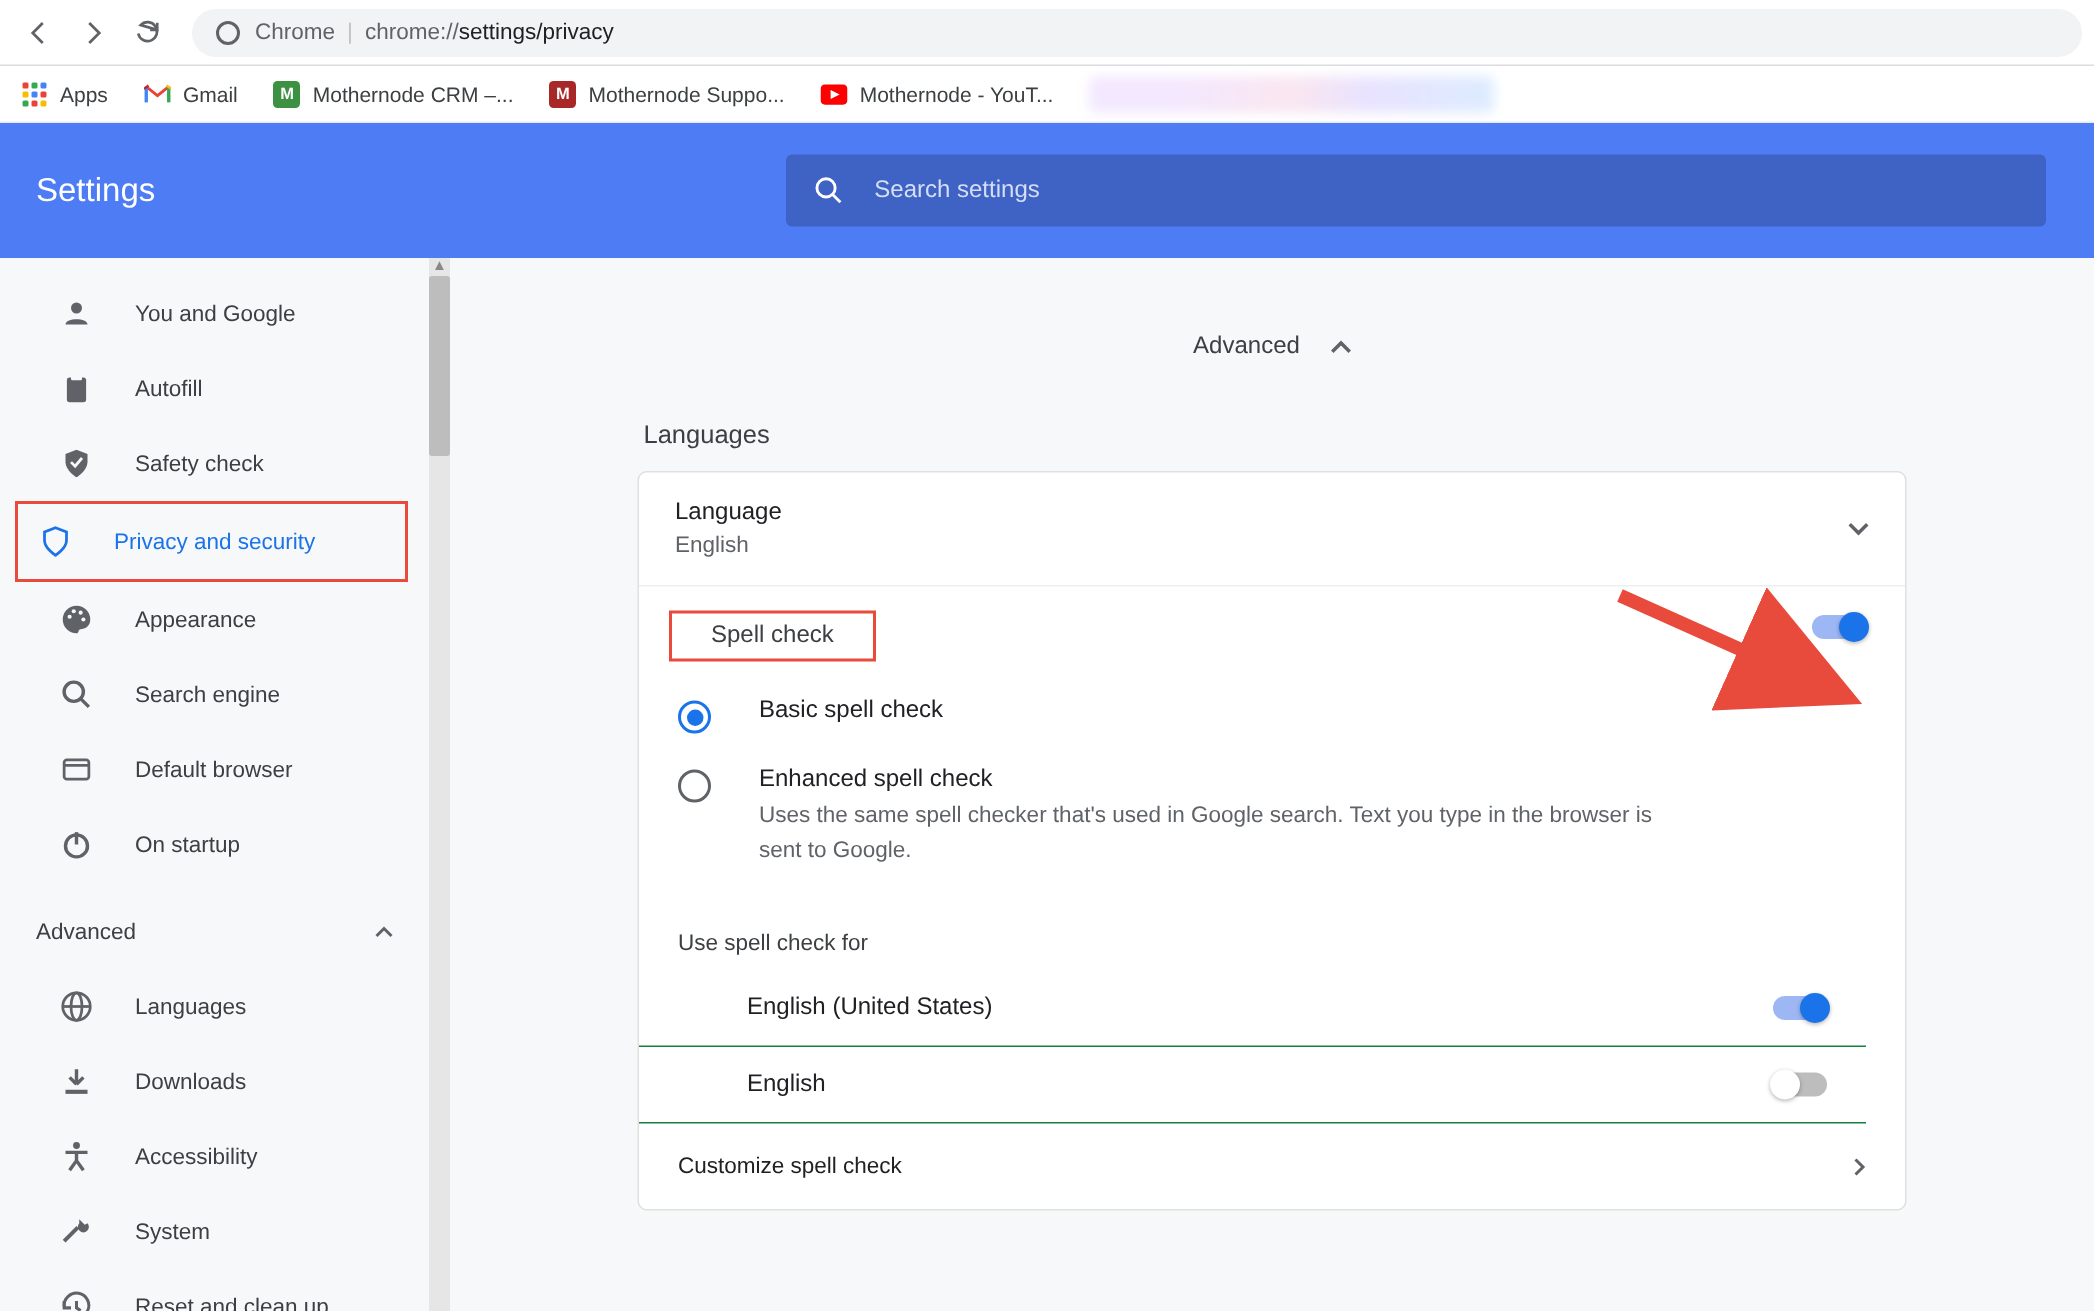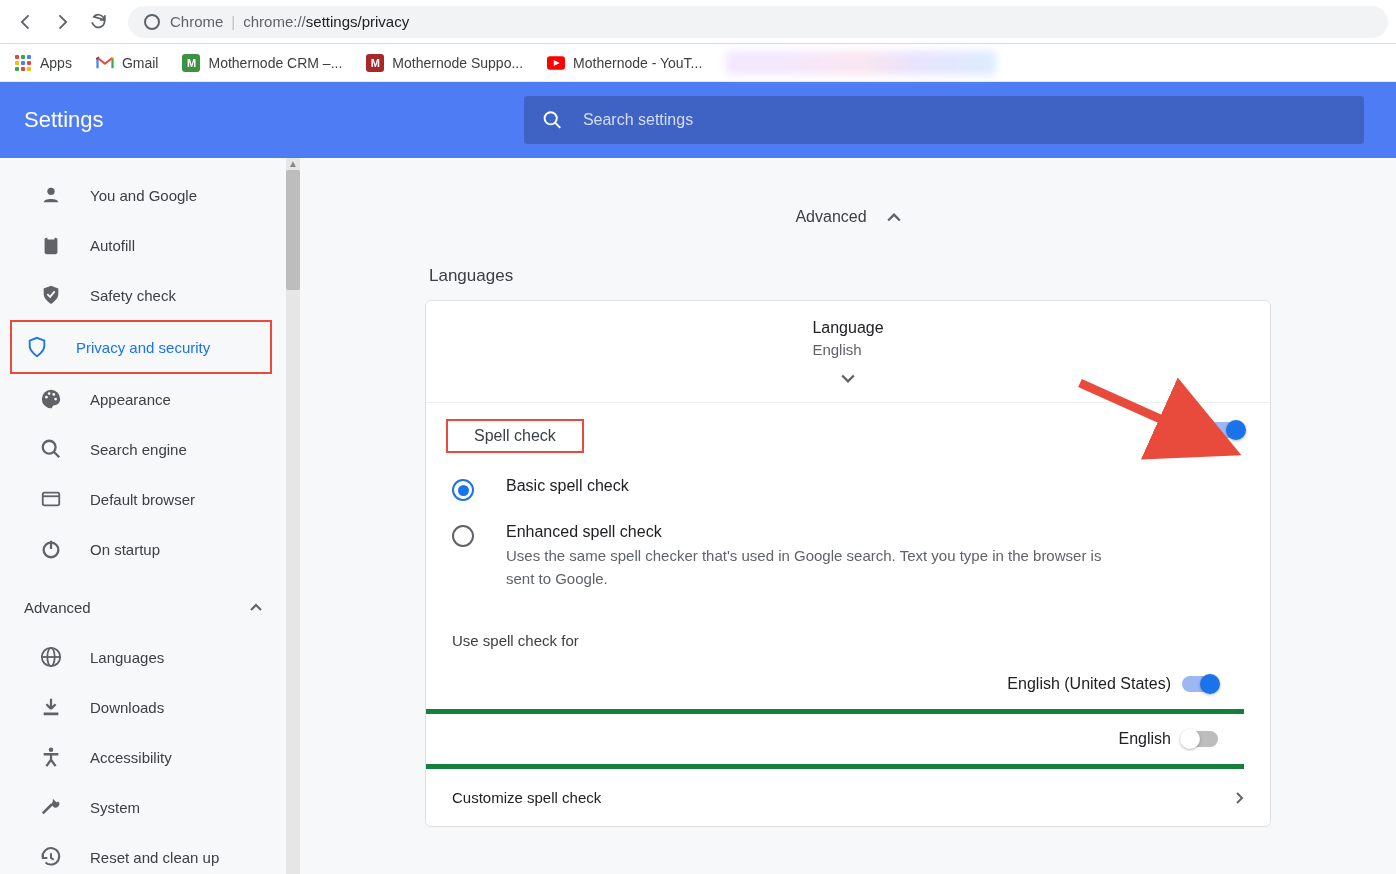--- a/index.html
+++ b/index.html
@@ -16,21 +16,21 @@
     
     
     .bookmarks-bar { background: #fff; height: 38px; display: flex; align-items: center; padding: 0 14px; gap: 24px; border-bottom: 1px solid #e8eaed; }
     .bookmark { display: flex; align-items: center; gap: 8px; font-size: 14px; color: #3c4043; cursor: pointer; }
     .bm-icon { width: 18px; height: 18px; display: flex; align-items: center; justify-content: center; }
     .apps-icon { display: grid; grid-template-columns: repeat(3, 4px); grid-template-rows: repeat(3, 4px); gap: 2px; }
     .apps-icon span { width: 4px; height: 4px; border-radius: 1px; }
     .blurred-bm { width: 270px; height: 24px; background: linear-gradient(90deg, #f3e8ff 20%, #fae6f0 50%, #e8e3ff 70%, #dcecff 100%); filter: blur(4px); border-radius: 4px; }
     
     
-    .settings-header { background: #4e7cf5; height: 76px; display: flex; align-items: center; padding: 0 24px; }
+    .settings-header { background: #4e7cf5; height: 90px; display: flex; align-items: center; padding: 0 24px; }
     .settings-title { color: #fff; font-size: 22px; font-weight: 500; width: 500px; }
     .settings-search { flex: 1; background: #3e63c4; height: 48px; border-radius: 4px; display: flex; align-items: center; padding: 0 18px; gap: 20px; max-width: 840px; }
     .settings-search input { background: transparent; border: none; color: #fff; font-size: 16px; outline: none; width: 100%; }
     .settings-search input::placeholder { color: #d5def6; }
     
     
     .main-area { display: flex; height: calc(874px - 44px - 38px - 72px); background: #f7f8f9; }
     .sidebar-wrap { width: 300px; position: relative; background: #f7f8f9; }
     .sidebar { width: 286px; overflow-y: auto; padding: 12px 0 20px 0; height: 100%; }
     .scroll-indicator { position: absolute; right: 0; top: 0; width: 14px; background: #e6e6e6; height: 100%; }
@@ -44,38 +44,38 @@
     .nav-highlight-box .nav-item { padding: 0 14px; }
     .nav-advanced { display: flex; justify-content: space-between; align-items: center; padding: 0 24px; height: 50px; font-size: 15px; color: #3c4043; cursor: pointer; margin-top: 8px;}
     
     
     .content { flex: 1; overflow-y: auto; padding: 20px 0 0 0; }
     .content-inner { max-width: 846px; margin: 0 auto; }
     .advanced-row { display: flex; justify-content: center; align-items: center; gap: 20px; font-size: 16px; color: #3c4043; padding: 30px 0 40px 0; cursor: pointer; }
     .section-label { font-size: 17px; color: #3c4043; padding: 0 4px 14px 4px; }
     
     .card { background: #fff; border: 1px solid #e0e0e0; border-radius: 6px; }
-    .card-row { padding: 18px 24px; display: flex; align-items: center; justify-content: flex-start; gap: 16px; flex-direction: column; }
+    .card-row { padding: 18px 24px; display: flex; align-items: center; justify-content: flex-start; gap: 4px; }
     .card-row-bordered { border-bottom: 1px solid #eee; }
     .card-row .row-left { flex: 1; }
     .row-title { font-size: 16px; color: #202124; }
     .row-sub { font-size: 15px; color: #5f6368; margin-top: 4px; }
     
     .red-box { border: 2.5px solid #e84a3c; padding: 6px 26px; display: inline-block; margin: 16px 0 4px 20px; font-size: 16px; color: #3c4043; background: #fff;}
     
     .radio-row { display: flex; align-items: flex-start; gap: 32px; padding: 10px 26px; }
     .radio { width: 22px; height: 22px; border-radius: 50%; border: 2px solid #5f6368; flex-shrink: 0; display: flex; align-items: center; justify-content: center; margin-top: 2px;}
     .radio.checked { border-color: #1a73e8; }
     .radio.checked::after { content: ""; width: 11px; height: 11px; background: #1a73e8; border-radius: 50%; }
     .radio-body { padding-bottom: 8px; }
     .radio-title { font-size: 16px; color: #202124; }
     .radio-desc { font-size: 15px; color: #5f6368; margin-top: 4px; line-height: 1.5; max-width: 600px; }
     
     .sub-label { font-size: 15px; color: #3c4043; padding: 24px 26px 10px 26px; }
-    .lang-row { display: flex; align-items: center; justify-content: flex-end; padding: 16px 26px 16px 72px; border-bottom: 5px solid #15803d; margin: 0 26px 0 0; gap: 11px;}
+    .lang-row { display: flex; align-items: center; justify-content: space-between; padding: 16px 26px 16px 72px; border-bottom: 1px solid #15803d; margin: 0 26px 0 0; gap: 11px;}
     .lang-row:last-of-type { border-bottom: none; }
     
     .toggle { width: 36px; height: 16px; background: #bdbdbd; border-radius: 10px; position: relative; cursor: pointer; flex-shrink: 0; }
     .toggle::after { content: ""; position: absolute; width: 20px; height: 20px; background: #fff; border-radius: 50%; top: -2px; left: -2px; box-shadow: 0 1px 3px rgba(0,0,0,0.3); }
     .toggle.on { background: #9db7f5; }
     .toggle.on::after { background: #1a73e8; left: 18px; }
     
     .customize-row { display: flex; align-items: center; justify-content: space-between; padding: 20px 26px; font-size: 15px; color: #202124; cursor: pointer; }
     
     

